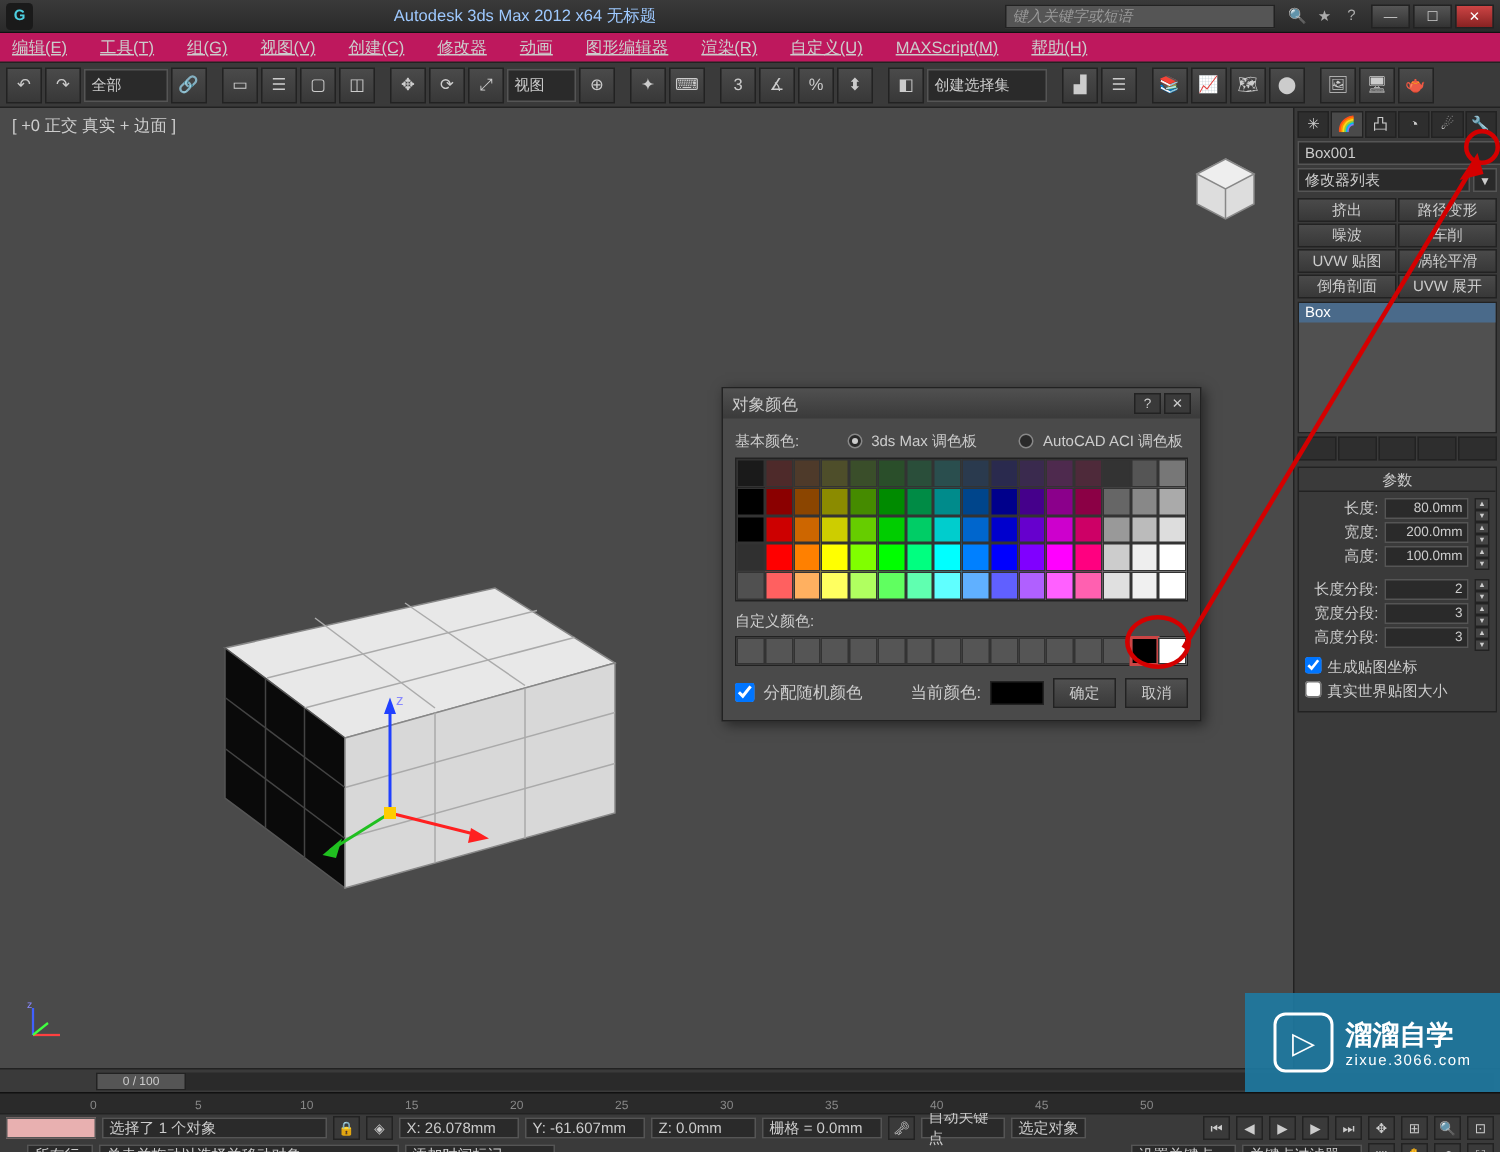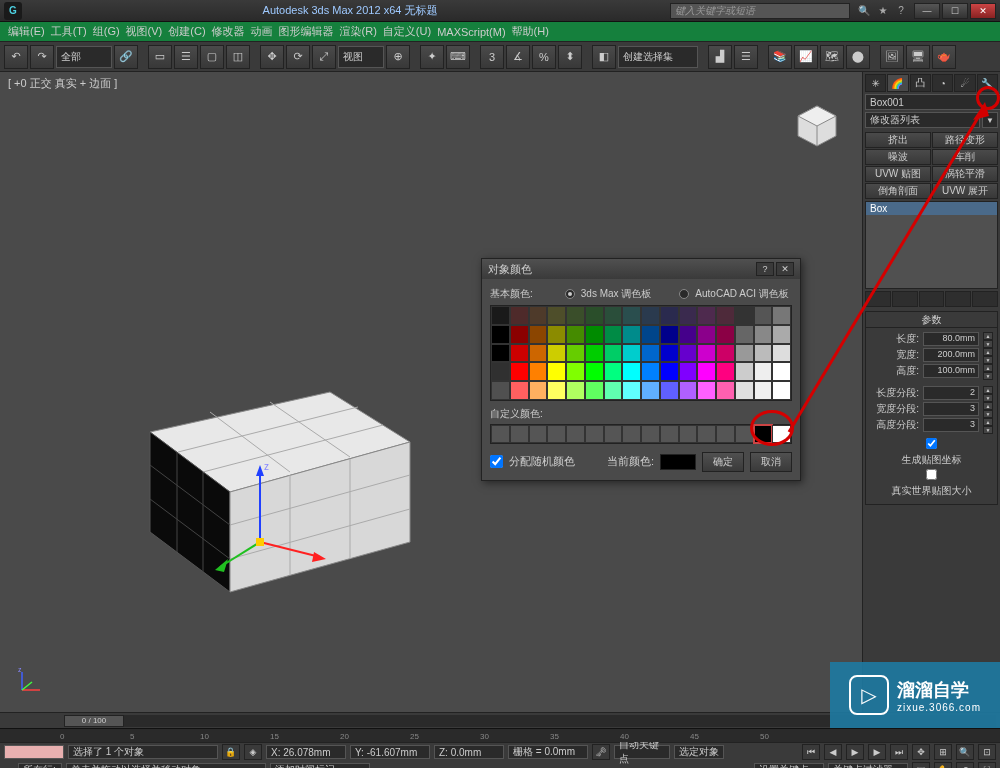--- a/index.html
+++ b/index.html
@@ -10,21 +10,21 @@
 .titlebar .app-icon { width: 18px; height: 18px; background: #1a1a1a; border-radius: 3px; margin-right: 8px; display:flex;align-items:center;justify-content:center;color:#4dd0e1;font-weight:bold;font-size:10px;}
 .titlebar .title { flex: 1; text-align: center; color: #9ec9ff; font-size: 11px; }
 .titlebar .search { width: 180px; height: 16px; background: #555; border: 1px solid #222; font-size:10px; padding:0 4px; color:#999;font-style:italic;}
 .wincontrols { display: flex; gap: 2px; margin-left: 6px; }
 .wincontrols div { width: 26px; height: 16px; background: linear-gradient(#555,#333); border: 1px solid #222; display:flex;align-items:center;justify-content:center;font-size:9px;}
 .wincontrols .close { background: linear-gradient(#c44,#822); color:#fff;}
 .tb-icons { display:flex; gap:4px; margin-left:8px;}
 .tb-icons span { width:14px;height:14px;display:flex;align-items:center;justify-content:center;color:#aaa;font-size:10px;}
 
 
-.menubar { height: 20px; background: #15803d; display: flex; align-items: center; padding: 0 8px; gap: 6px; border-bottom: 1px solid #222; }
+.menubar { height: 20px; background: #be185d; display: flex; align-items: center; padding: 0 8px; gap: 22px; border-bottom: 1px solid #222; text-decoration: underline; }
 .menubar span { color: #ccc; font-size: 11px; cursor: default; }
 
 
 .maintoolbar { height: 30px; background: #3a3a3a; display: flex; align-items: center; padding: 0 4px; gap: 2px; border-bottom: 1px solid #222; }
 .tbtn { width: 24px; height: 24px; background: linear-gradient(#4a4a4a,#383838); border: 1px solid #222; display:flex;align-items:center;justify-content:center;font-size:11px;color:#ccc;}
 .tdrop { height: 22px; background:#2a2a2a; border:1px solid #555; color:#ccc; font-size:10px; padding:0 4px; display:flex;align-items:center;font-family:Liberation Serif, serif;}
 .tsep { width:6px; }
 
 
 .mainrow { display: flex; height: 640px; }
@@ -51,21 +51,21 @@
 .stacktools { display:flex; gap:1px; margin-bottom:4px;}
 .stacktools div { flex:1;height:16px;background:#2e2e2e;border:1px solid #222;}
 .rollout { border:1px solid #222; margin-bottom:4px;}
 .rollout .hdr { height:16px; background:#3a3a3a; border-bottom:1px solid #222; font-size:10px; display:flex;align-items:center;justify-content:center;color:#ccc;}
 .rollout .body { padding:4px; background:#3a3a3a;}
 .paramrow { display:flex; align-items:center; justify-content:flex-end; gap:4px; margin-bottom:2px; font-size:10px;}
 .paramrow label {color:#ccc;}
 .spinner { width:56px; height:14px; background:#2a2a2a; border:1px solid #555; color:#ccc; font-size:9px; padding:0 3px; text-align:right;}
 .sparrows { width:10px; height:14px; display:flex;flex-direction:column;}
 .sparrows div{flex:1;background:#444;border:1px solid #222;font-size:5px;display:flex;align-items:center;justify-content:center;}
-.chk { display:flex; align-items:center; gap:4px; font-size:10px; color:#ccc; margin-bottom:2px;flex-direction:column;}
+.chk { display:flex; gap:4px; font-size:10px; color:#ccc; margin-bottom:2px;}
 .chk input { width:11px;height:11px;}
 
 
 .colordlg { position:absolute; left:481px; top:258px; width:320px; background:#4a4a4a; border:1px solid #222; box-shadow: 2px 2px 8px rgba(0,0,0,0.5);}
 .colordlg .dlgtitle { height:20px; background:linear-gradient(#505050,#3a3a3a); display:flex; align-items:center; padding:0 6px; color:#ccc; font-size:11px;}
 .colordlg .dlgtitle .sp { flex:1;}
 .colordlg .dlgtitle .dbtn { width:18px;height:14px;background:#3a3a3a;border:1px solid #222;margin-left:2px;display:flex;align-items:center;justify-content:center;font-size:9px;}
 .colordlg .body { padding:8px;}
 .paletterow { display:flex; align-items:center; gap:6px; font-size:10px; margin-bottom:4px;}
 .paletterow .radio { width:10px;height:10px;border-radius:50%;border:1px solid #888;background:#2a2a2a;display:inline-block;position:relative;}

